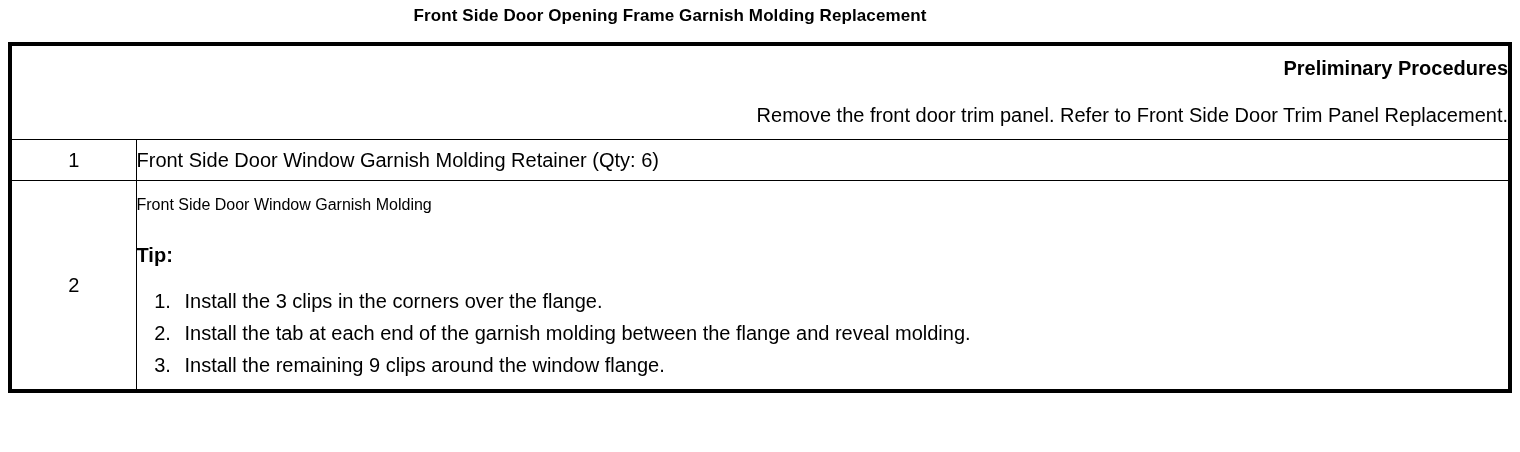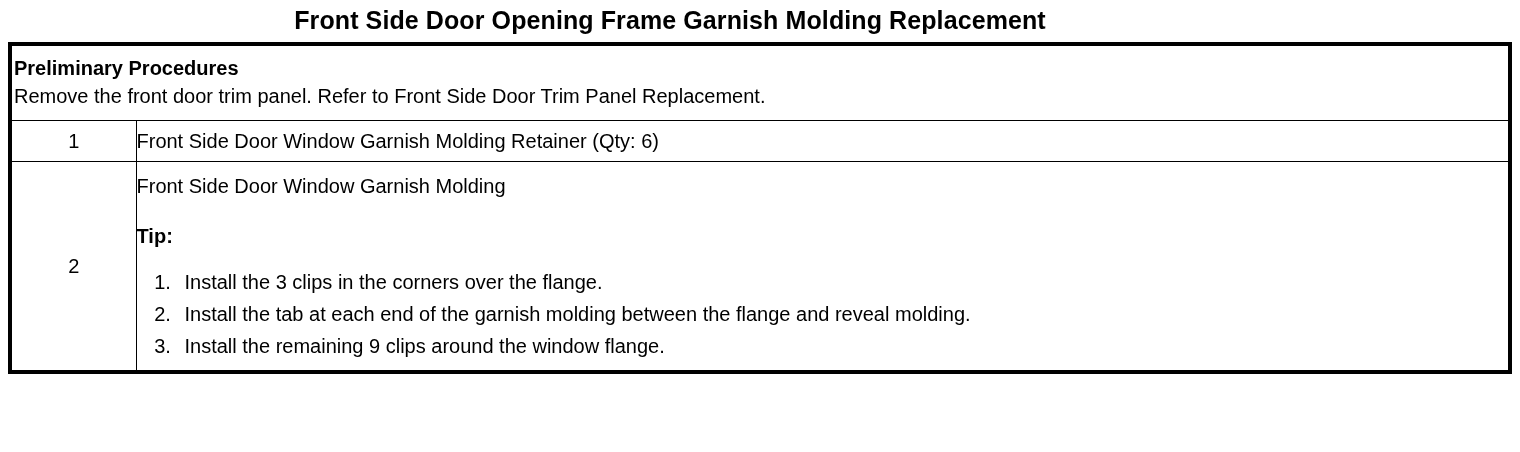--- a/index.html
+++ b/index.html
@@ -18,21 +18,21 @@
     position: relative;
     width: 1520px;
     height: 452px;
   }
   .doc-title {
     position: absolute;
     top: 6px;
     left: 0;
     width: 1340px;
     text-align: center;
-    font-size: 25px;
+    font-size: 17px;
     font-weight: bold;
     letter-spacing: 0.1px;
   }
   .table-wrap {
     position: absolute;
     top: 42px;
     left: 8px;
     width: 1504px;
   }
   table.proc {
@@ -61,51 +61,53 @@
   th.name-head {
     text-align: center;
   }
 
   td.full-span {
     padding: 0;
     border-bottom: 1px solid #000;
   }
   .prelim-block {
     padding: 8px 0 10px 2px;
+    text-align: right;
   }
   .prelim-title {
     font-size: 20px;
     font-weight: bold;
     line-height: 28px;
   }
   .prelim-text {
     font-size: 20px;
     font-weight: normal;
     line-height: 28px;
+    margin-top: 19px;
   }
 
   td.callout-cell {
     text-align: center;
     font-size: 20px;
     font-weight: normal;
   }
   td.name-cell {
     text-align: left;
     font-size: 20px;
     font-weight: normal;
     padding: 0 0 0 8px;
     margin-left: 35px;
   }
   .row1 td { height: 40px; }
 
   .row2 td.callout-cell { vertical-align: middle; }
   .row2 td.name-cell { vertical-align: top; padding-top: 10px; padding-bottom: 8px; }
 
   .comp-line {
-    font-size: 20px;
+    font-size: 16px;
     line-height: 28px;
   }
   .tip-label {
     font-size: 20px;
     font-weight: bold;
     line-height: 28px;
     margin-top: 22px;
   }
   ol.tip-list {
     margin: 16px 0 0 0;

